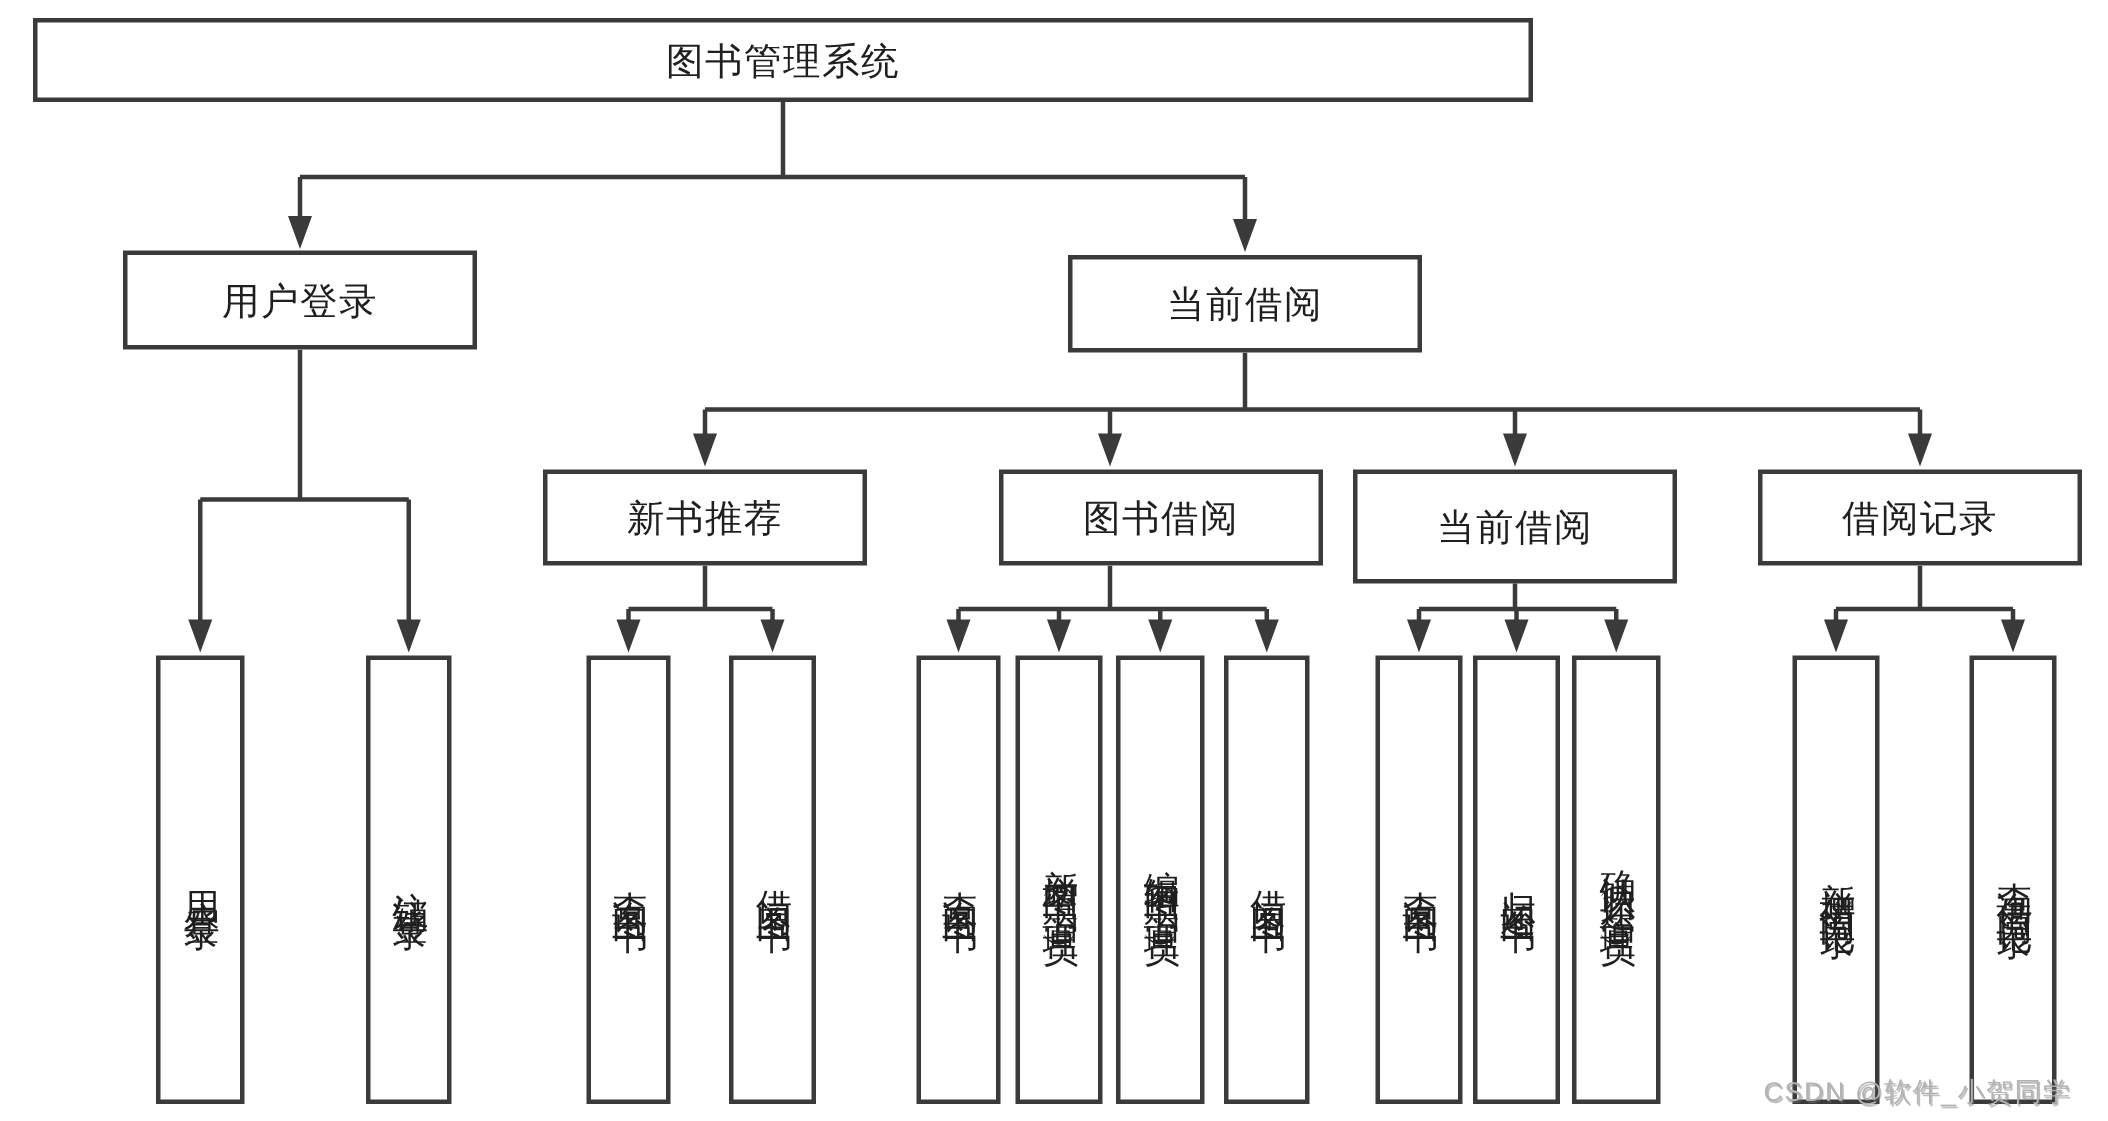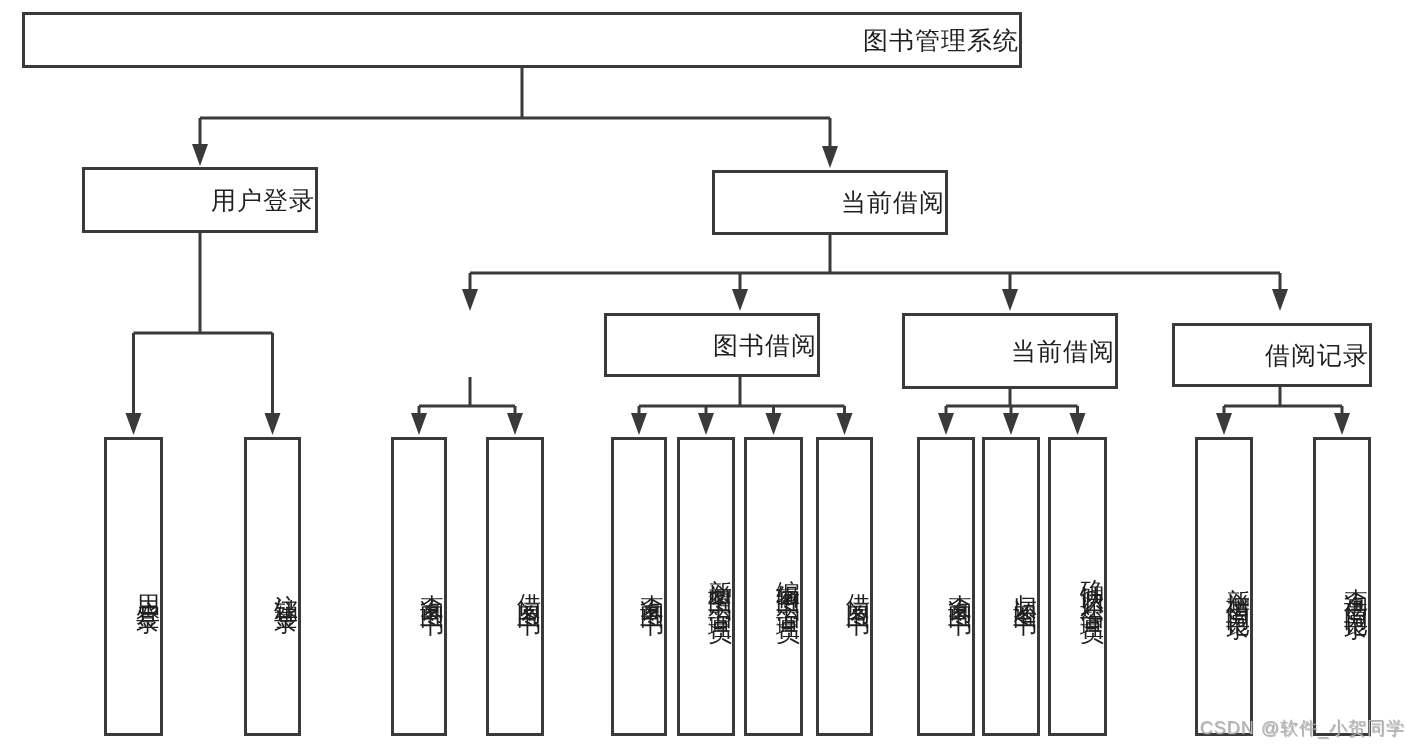--- a/index.html
+++ b/index.html
@@ -10,29 +10,29 @@
     color:var(--text,#1f1f1f);
   }
   .canvas{position:absolute;left:0;top:0;width:1405px;height:747px;}
   svg.connectors{position:absolute;left:0;top:0;display:block;}
   svg .ln{stroke:var(--line,#3a3a3a);stroke-width:3;fill:none;}
   svg .ah{fill:var(--line,#3a3a3a);stroke:none;}
   .node{
     position:absolute;box-sizing:border-box;
     background:var(--box-fill,#ffffff);
     border:3px solid var(--line,#3a3a3a);
-    display:flex;align-items:center;justify-content:flex-end;
+    display:flex;align-items:center;justify-content:center;
   }
   .node .h-label{font-size:25px;letter-spacing:1px;white-space:nowrap;}
   .node.leaf .v-label{
     writing-mode:vertical-rl;text-orientation:mixed;
     font-size:24px;letter-spacing:6px;line-height:1;white-space:nowrap;
   }
   .watermark{
-    position:absolute;right:0;bottom:7px;
+    position:absolute;right:24px;bottom:7px;
     font-size:18px;letter-spacing:1px;
     color:var(--watermark,#b3b3b3);
     text-shadow:1px 1px 0 rgba(110,110,110,0.45);
     white-space:nowrap;
   }
 </style>
 </head>
 <body>
 
 <div class="canvas">
@@ -75,27 +75,30 @@
     <span class="h-label">图书管理系统</span>
   </div>
 
   <div class="node" style="left:82px;top:167px;width:236px;height:66px">
     <span class="h-label">用户登录</span>
   </div>
   <div class="node" style="left:712px;top:170px;width:236px;height:65px">
     <span class="h-label">当前借阅</span>
   </div>
 
-  <div class="node" style="left:604px;top:313px;width:216px;height:64px">
+  <div class="node" style="left:362px;top:313px;width:216px;height:64px">
+    <span class="h-label">新书推荐</span>
+  </div>
+  <div class="node" style="left:666px;top:313px;width:216px;height:64px">
     <span class="h-label">图书借阅</span>
   </div>
   <div class="node" style="left:902px;top:313px;width:216px;height:76px">
     <span class="h-label">当前借阅</span>
   </div>
-  <div class="node" style="left:1172px;top:323px;width:200px;height:64px">
+  <div class="node" style="left:1172px;top:313px;width:216px;height:64px">
     <span class="h-label">借阅记录</span>
   </div>
 
   <div class="node leaf" style="left:104px;top:437px;width:59px;height:299px">
     <span class="v-label">用户登录</span>
   </div>
   <div class="node leaf" style="left:244px;top:437px;width:57px;height:299px">
     <span class="v-label">注销登录</span>
   </div>
 

